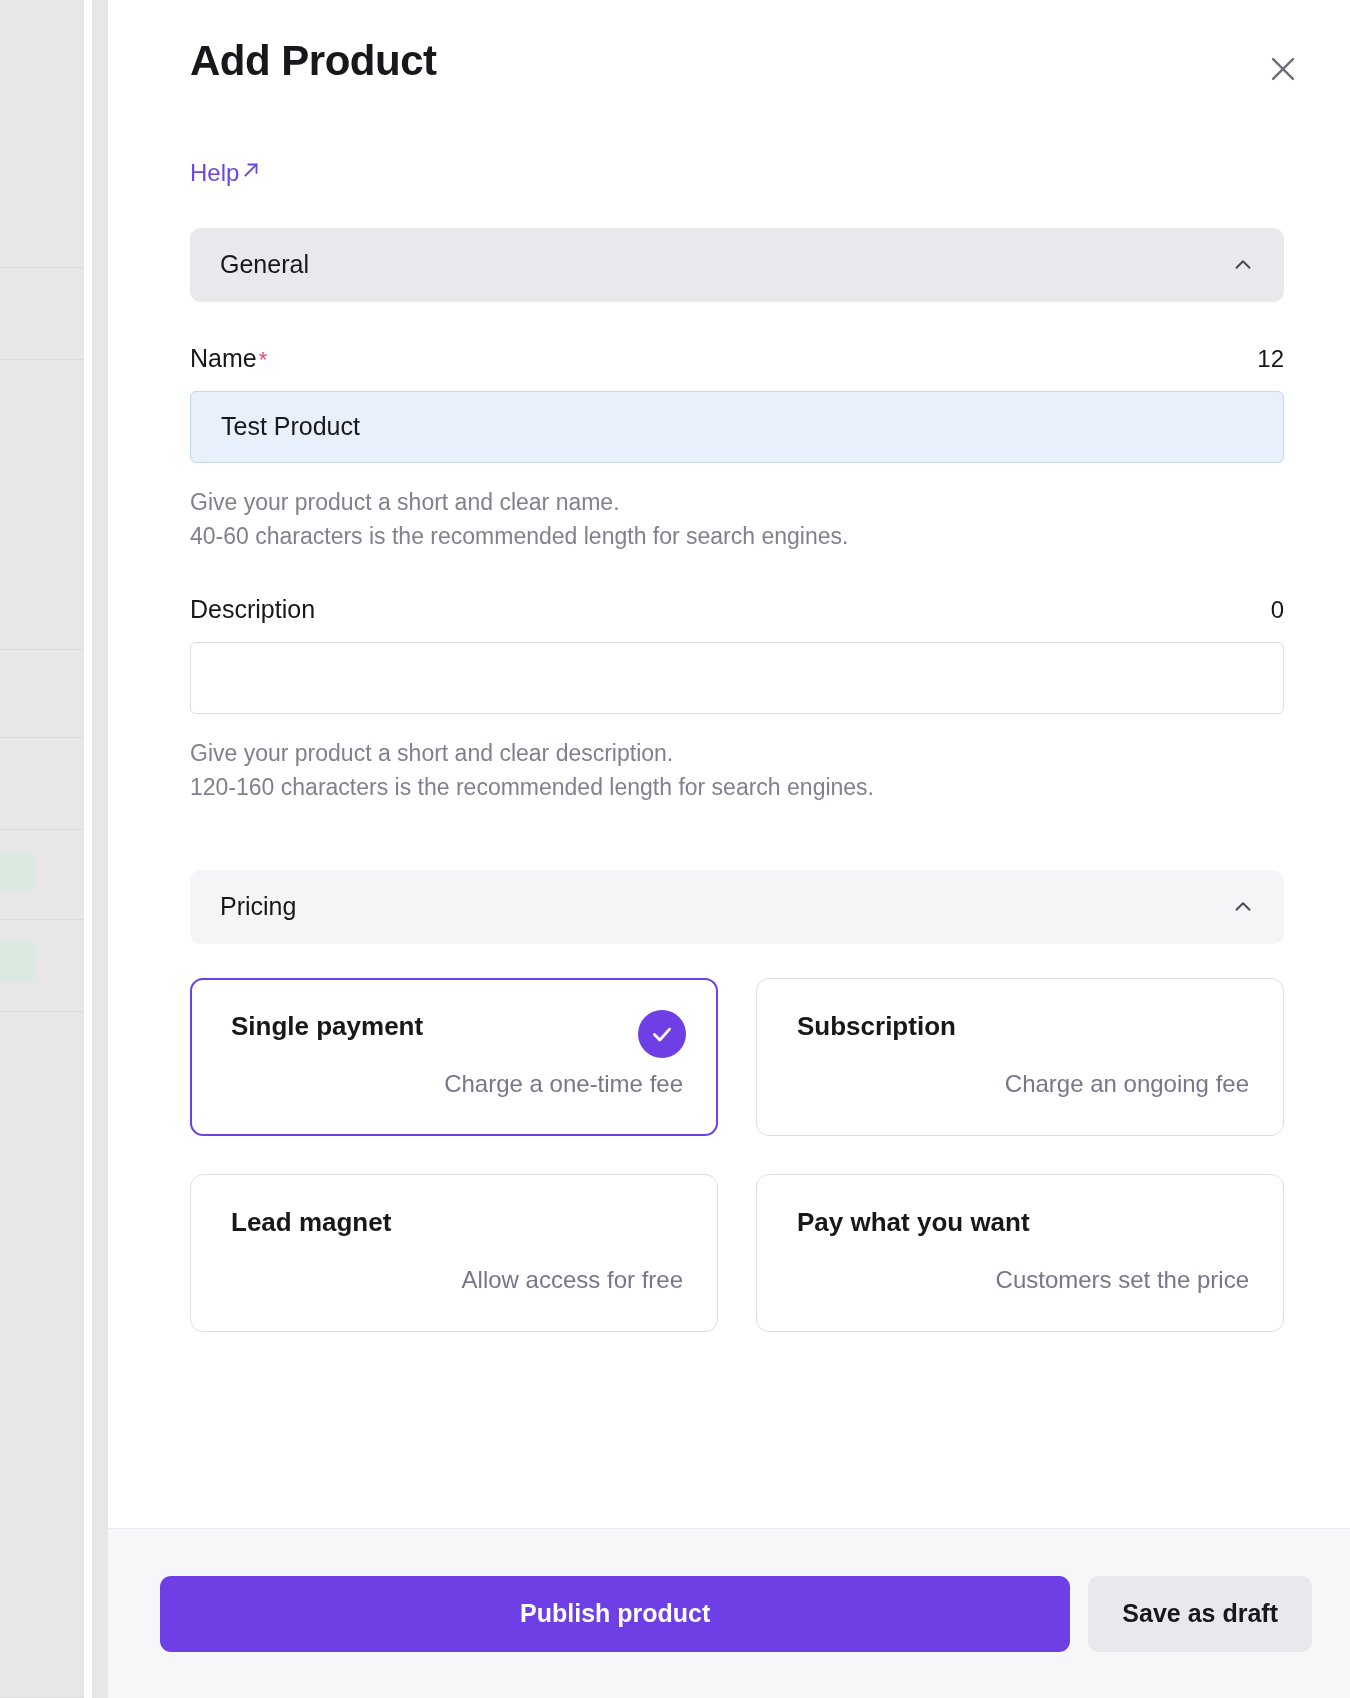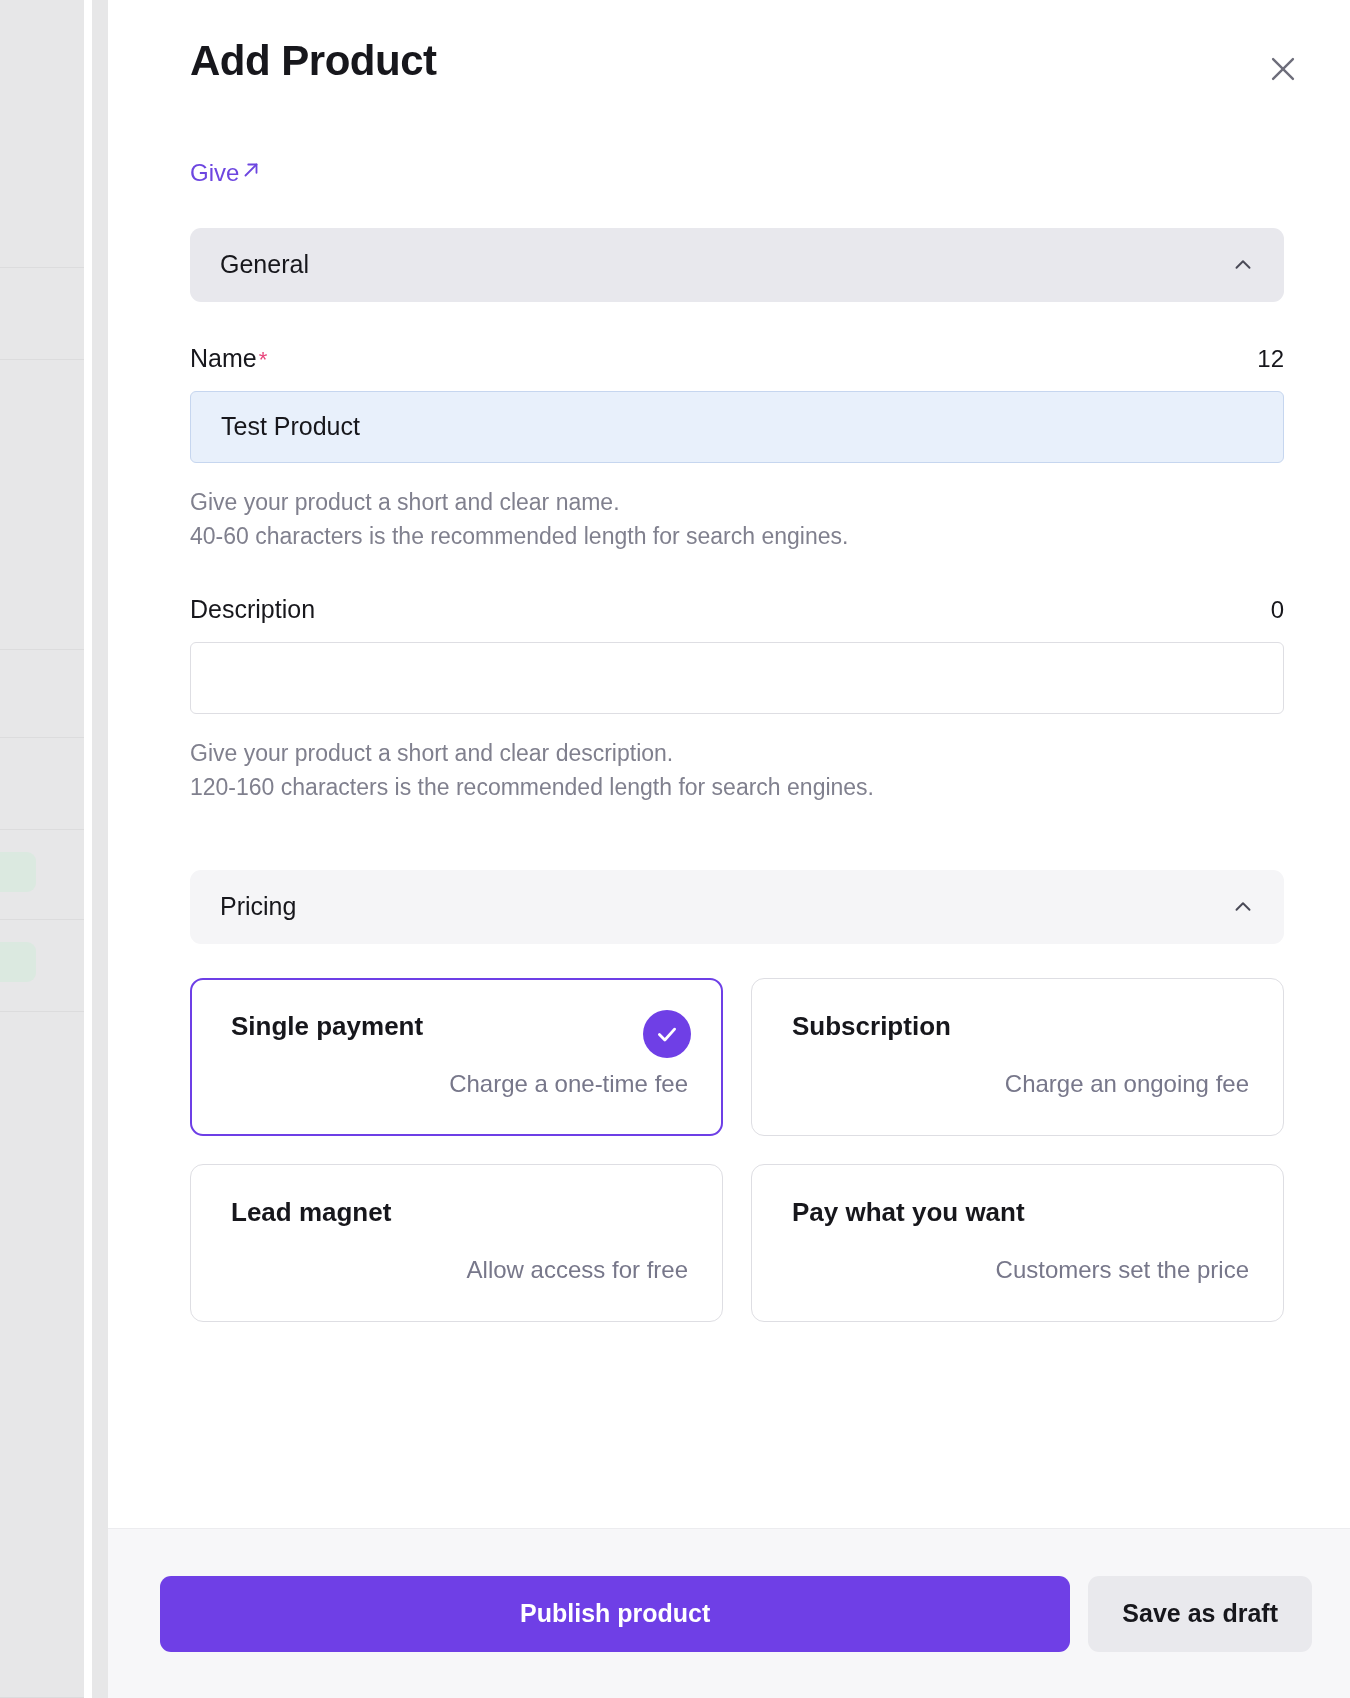--- a/index.html
+++ b/index.html
@@ -107,21 +107,21 @@
   }
   .hint {
     margin-top: 22px;
     font-size: 23px; color: #80808e; line-height: 1.48;
   }
 
   
   .cards {
     margin: 34px 82px 0 82px;
     display: grid; grid-template-columns: 1fr 1fr;
-    gap: 28px;
+    gap: 38px;
   }
   .card {
     position: relative;
     border: 1px solid #dedee3; border-radius: 13px;
     background: #ffffff;
     padding: 32px 34px 34px 40px;
     min-height: 158px;
     cursor: pointer;
   }
   .card.selected {
@@ -194,21 +194,21 @@
             <svg width="34" height="34" viewBox="0 0 24 24" fill="none" stroke="#6e6e7b" stroke-width="1.7" stroke-linecap="round">
               <line x1="5" y1="5" x2="19" y2="19"></line>
               <line x1="19" y1="5" x2="5" y2="19"></line>
             </svg>
           </span>
         </div>
       </div>
 
       <div class="subtitle">
         <a class="help-link">
-            <span>Give</span>
+            <span>Help</span>
             <span class="help-arrow"><svg width="22" height="22" viewBox="0 0 24 24" fill="none" stroke="#6d46e0" stroke-width="2" stroke-linecap="round" stroke-linejoin="round">
                 <line x1="6" y1="18" x2="18" y2="6"></line>
                 <polyline points="9,6 18,6 18,15"></polyline>
               </svg></span>
           </a>
       </div>
 
       <div class="section-head general">
         <span class="sect-label">General</span>
         <span class="chev">

